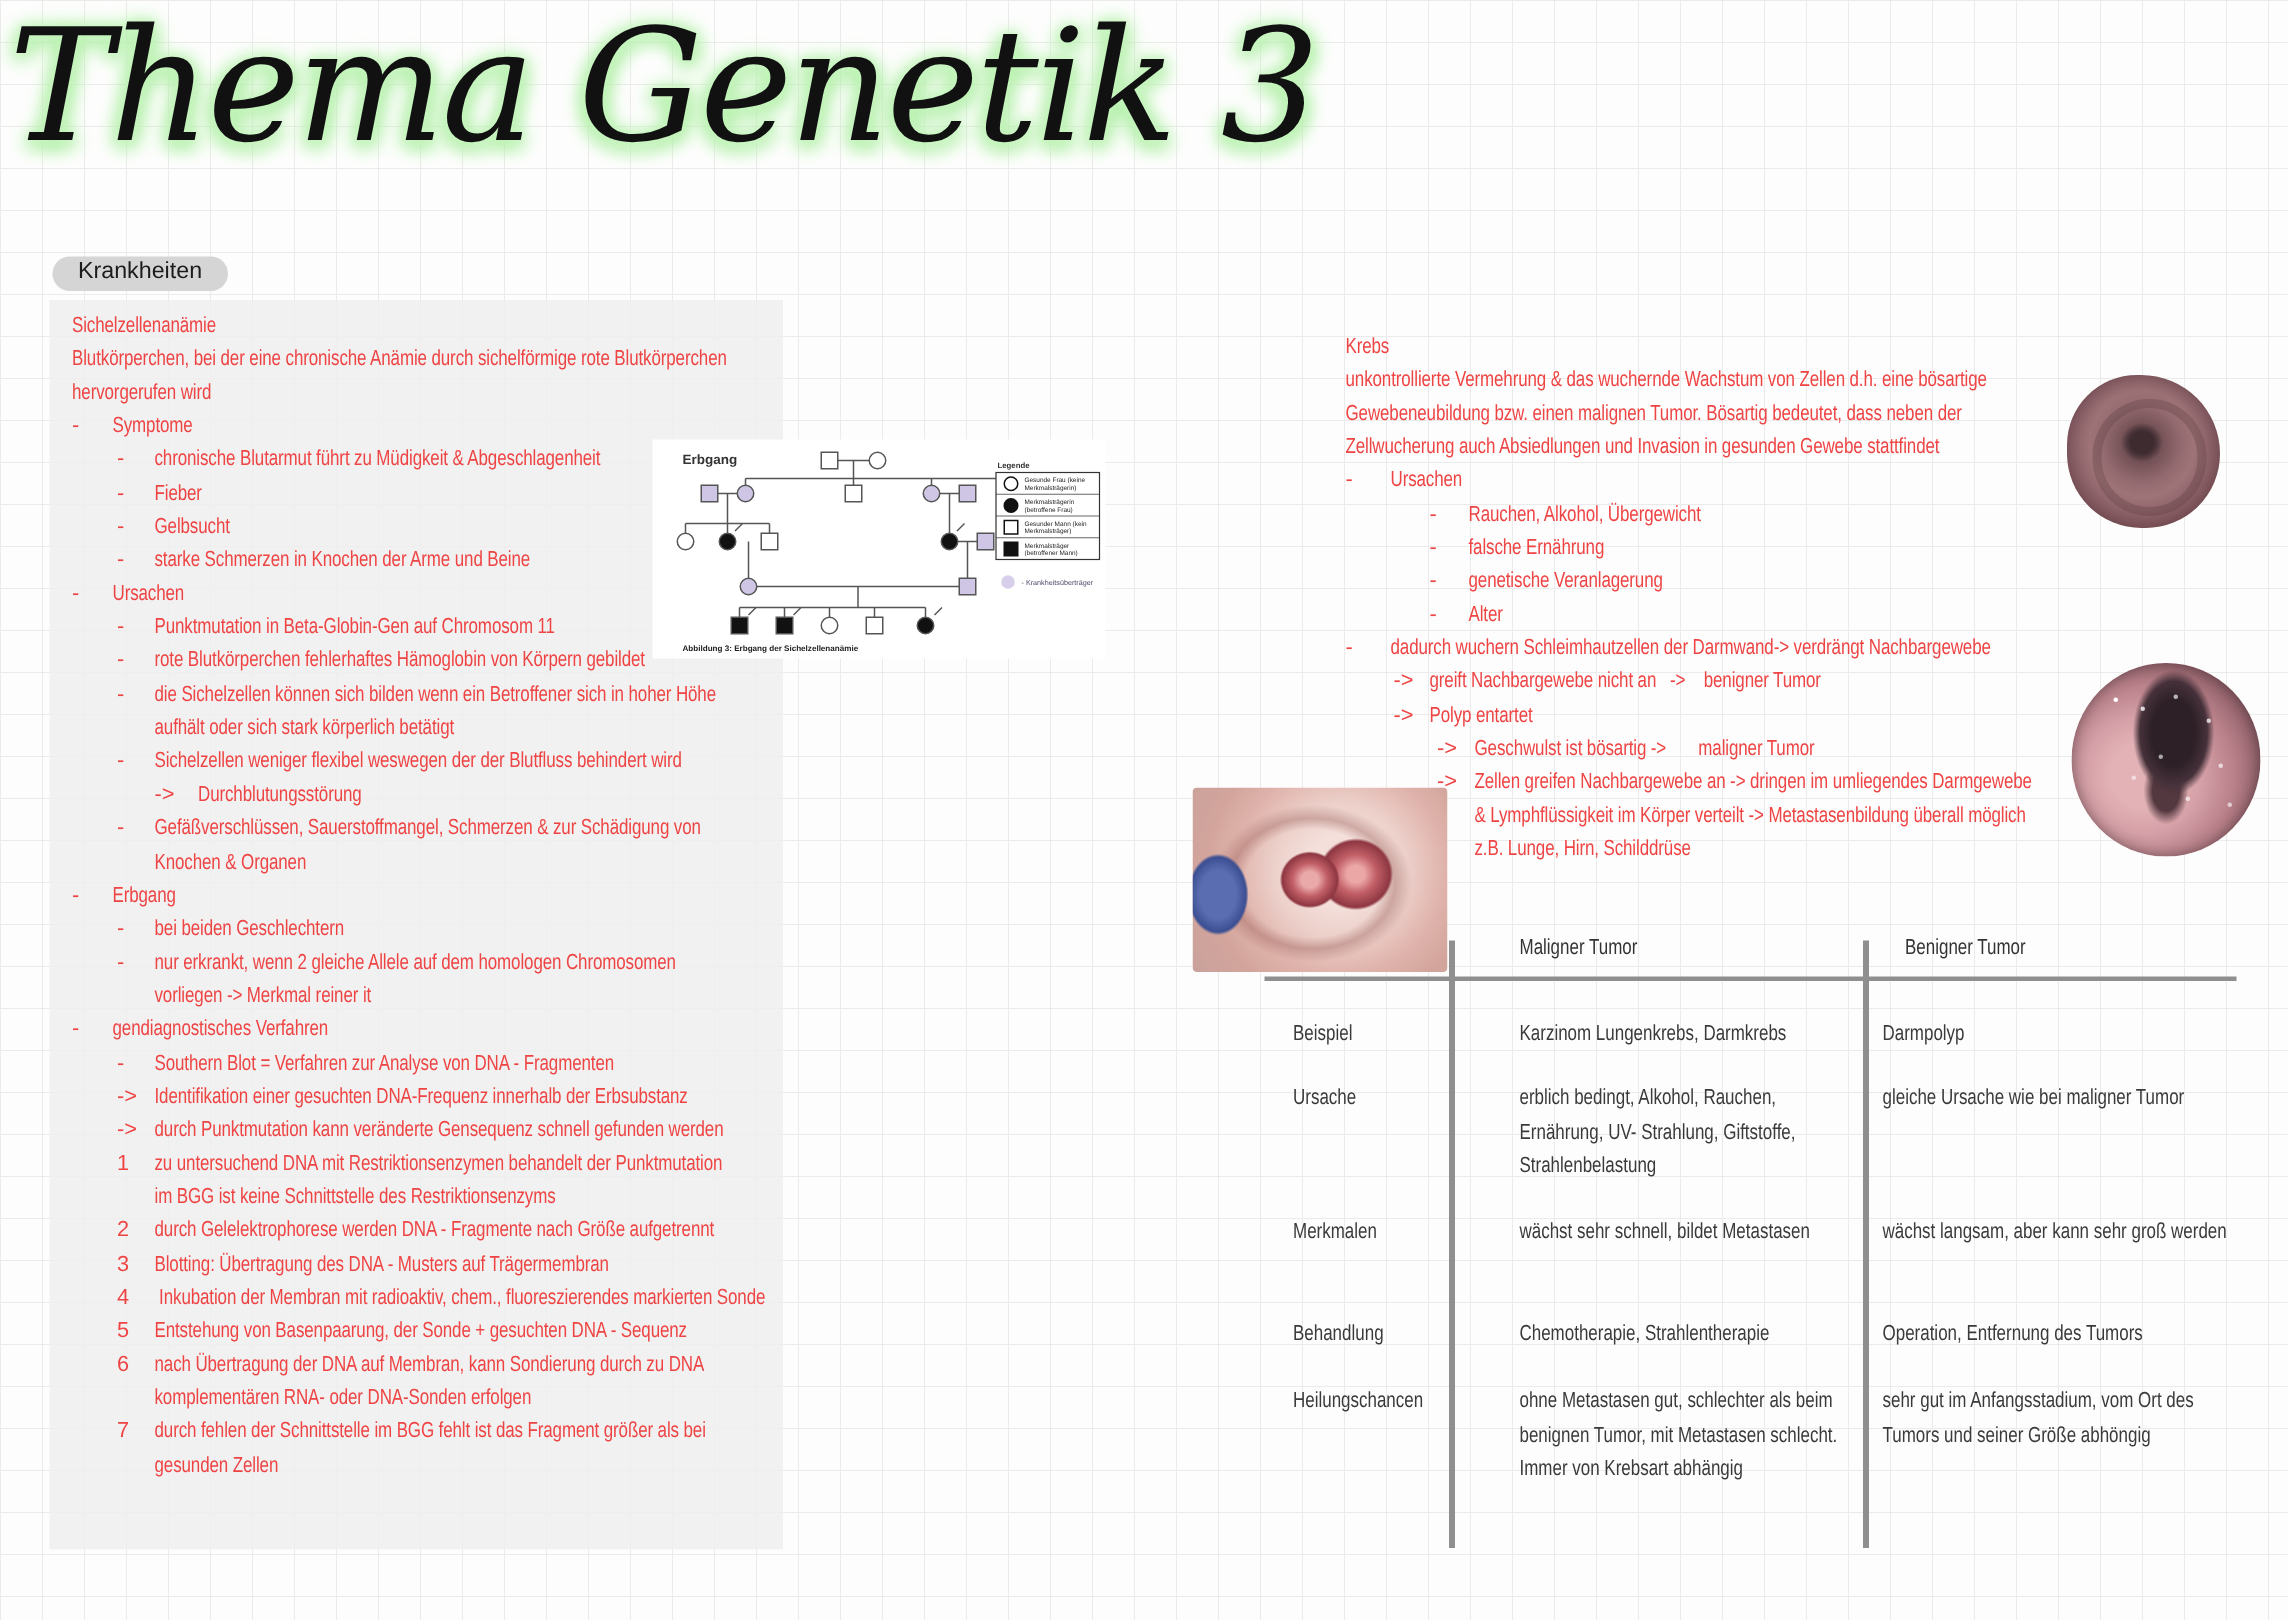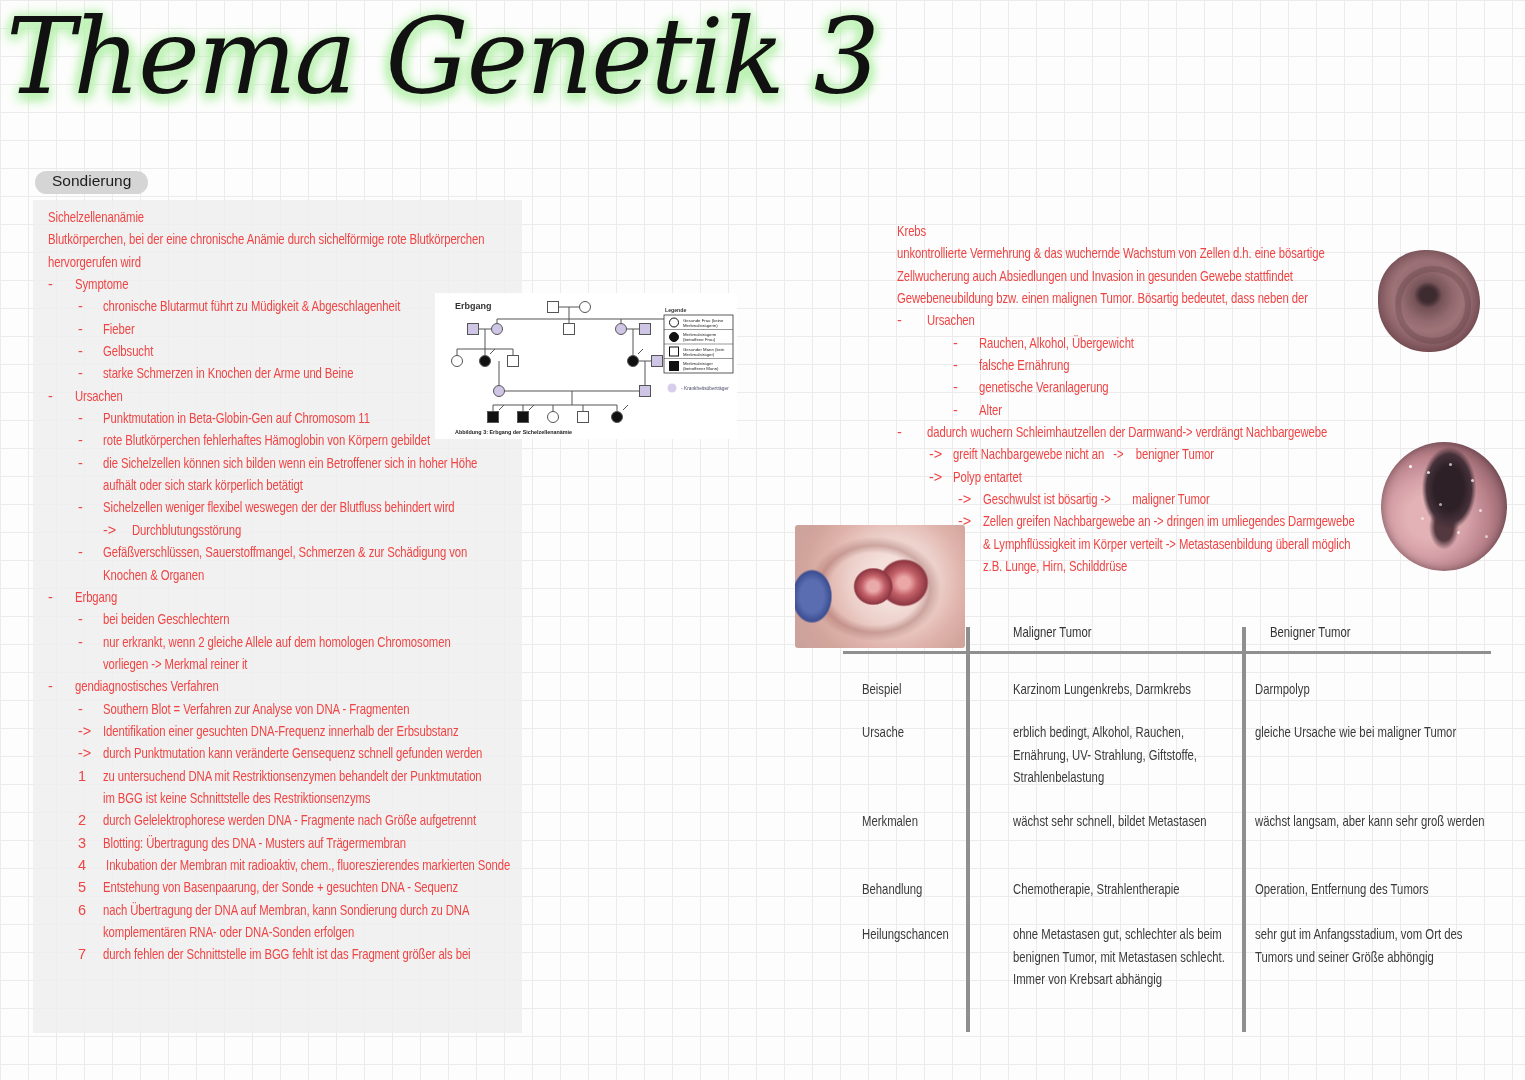--- a/index.html
+++ b/index.html
@@ -101,21 +101,21 @@
     box-shadow:18px 6px 0 #ffffffcc, 40px -2px 0 #ffffffaa, 62px 14px 0 #ffffffbb, 30px 38px 0 #ffffff99,
                70px 44px 0 #ffffffaa, 12px 52px 0 #ffffff88, 48px 66px 0 #ffffffaa, 76px 70px 0 #ffffff99;
   }
 
   svg text{font-family:"Liberation Sans",sans-serif;}
 </style>
 </head>
 <body>
 
 <div class="abs" id="page-title">Thema Genetik 3</div>
-<div class="abs" id="topic-badge">Sondierung</div>
+<div class="abs" id="topic-badge">Krankheiten</div>
 
 <div class="abs" id="left-notes">
     <div class="line l0">
       <span class="blt"></span>
       <span class="txt">Sichelzellenanämie</span>
     </div>
     <div class="line l0">
       <span class="blt"></span>
       <span class="txt">Blutkörperchen, bei der eine chronische Anämie durch sichelförmige rote Blutkörperchen</span>
     </div>
@@ -240,38 +240,42 @@
       <span class="txt">nach Übertragung der DNA auf Membran, kann Sondierung durch zu DNA</span>
     </div>
     <div class="line l2">
       <span class="blt"></span>
       <span class="txt">komplementären RNA- oder DNA-Sonden erfolgen</span>
     </div>
     <div class="line l2">
       <span class="blt">7</span>
       <span class="txt">durch fehlen der Schnittstelle im BGG fehlt ist das Fragment größer als bei</span>
     </div>
+    <div class="line l2">
+      <span class="blt"></span>
+      <span class="txt">gesunden Zellen</span>
+    </div>
   </div>
 
 <div class="abs" id="right-notes">
     <div class="line r0">
       <span class="blt"></span>
       <span class="txt">Krebs</span>
     </div>
     <div class="line r0">
       <span class="blt"></span>
       <span class="txt">unkontrollierte Vermehrung &amp; das wuchernde Wachstum von Zellen d.h. eine bösartige</span>
     </div>
     <div class="line r0">
       <span class="blt"></span>
+      <span class="txt">Gewebeneubildung bzw. einen malignen Tumor. Bösartig bedeutet, dass neben der</span>
+    </div>
+    <div class="line r0">
+      <span class="blt"></span>
       <span class="txt">Zellwucherung auch Absiedlungen und Invasion in gesunden Gewebe stattfindet</span>
-    </div>
-    <div class="line r0">
-      <span class="blt"></span>
-      <span class="txt">Gewebeneubildung bzw. einen malignen Tumor. Bösartig bedeutet, dass neben der</span>
     </div>
     <div class="line r1">
       <span class="blt">-</span>
       <span class="txt">Ursachen</span>
     </div>
     <div class="line r2">
       <span class="blt">-</span>
       <span class="txt">Rauchen, Alkohol, Übergewicht</span>
     </div>
     <div class="line r2">

